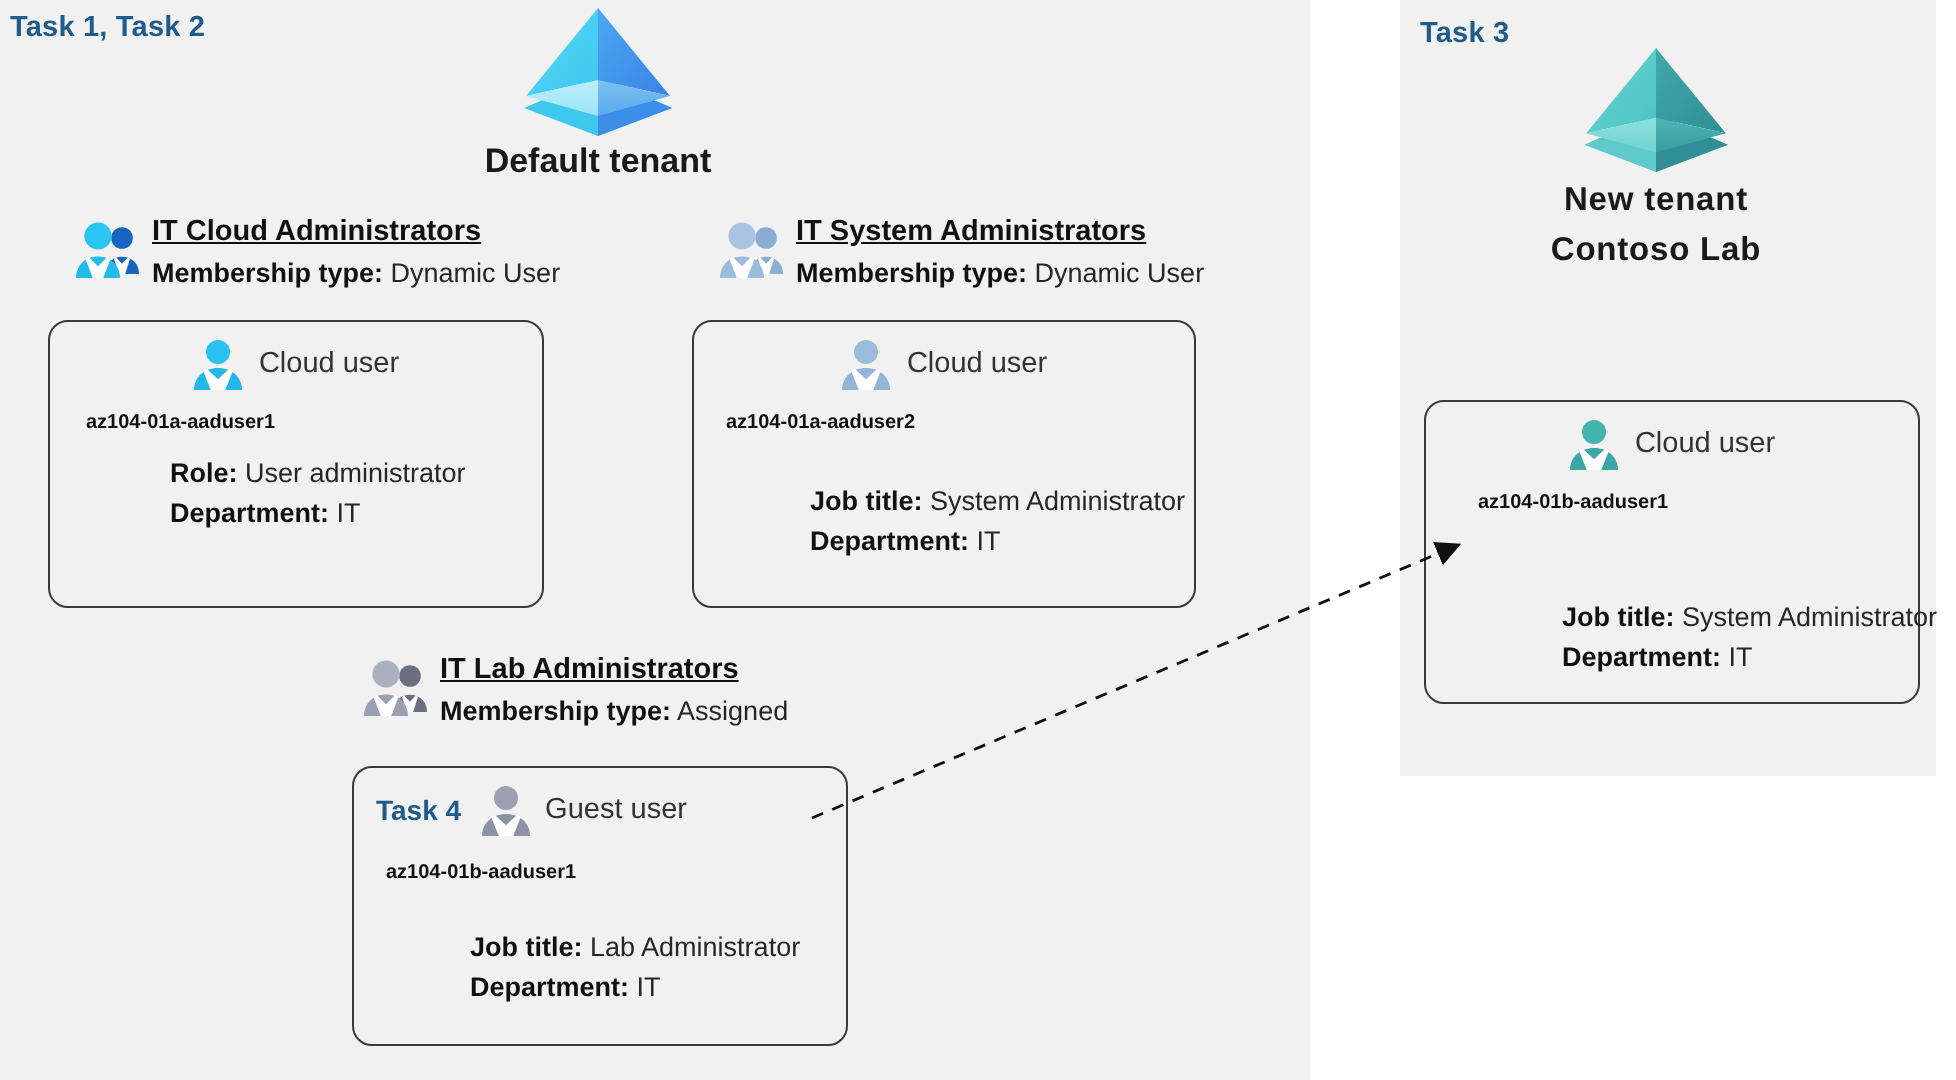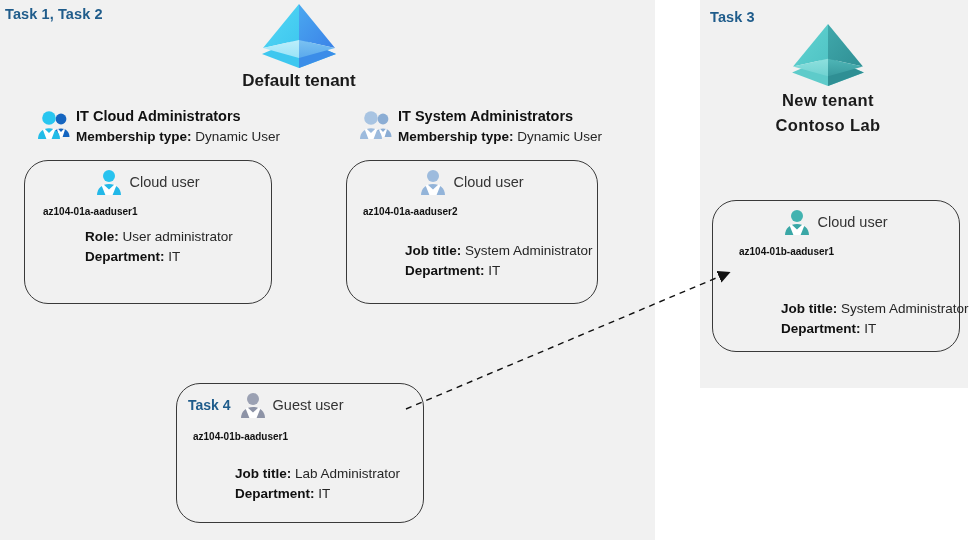--- a/index.html
+++ b/index.html
@@ -36,32 +36,32 @@
   #tenant-default .tenant-title{margin-top:2px;font-size:17px;}
   #tenant-new{left:722px;top:22px;width:212px;}
   #tenant-new .tenant-title{margin-top:4px;font-size:16.5px;letter-spacing:.4px;}
 
   .tenant-icon{display:block;margin:0 auto;}
 
   
   .group{position:absolute;display:flex;align-items:flex-start;gap:6px;}
   .group-icon{flex:0 0 auto;margin-top:4px;}
   .group-text{line-height:1.42;}
-  .group-name{font-size:14.5px;font-weight:bold;color:#111;white-space:nowrap;}
+  .group-name{font-size:14.5px;font-weight:bold;color:#111;white-space:nowrap;text-decoration:underline;}
   .group-meta{font-size:13.5px;color:#262626;white-space:nowrap;}
   .group-meta b{font-weight:bold;color:#111;}
   #group-cloud{left:38px;top:106px;}
   #group-system{left:360px;top:106px;}
   #group-lab{left:182px;top:325px;}
 
   
   .card{
     position:absolute;
     border:1.4px solid #3a3a3a;
-    border-radius:24px;
+    border-radius:10px;
     background:transparent;
     box-sizing:border-box;
   }
   .card-head{
     display:flex;align-items:center;justify-content:center;gap:7px;
     height:30px;margin-top:6px;
   }
   .card-head .tasktag{
     font-size:14px;font-weight:bold;color:#1f5c8b;margin-right:2px;
   }
@@ -197,20 +197,37 @@
     </svg>
     <div class="group-text">
       <div class="group-name">IT System Administrators</div>
       <div class="group-meta">
         <b>Membership type:</b>
         <span>Dynamic User</span>
       </div>
     </div>
   </div>
 
+  <div class="group" id="group-lab">
+    <svg class="group-icon" width="32" height="30" viewBox="0 0 32 30">
+      <circle cx="23" cy="9" r="5.4" fill="#6b6f82"></circle>
+      <path d="M14.5 27c0-5.3 3.8-8.6 8.5-8.6s8.5 3.3 8.5 8.6z" fill="#6b6f82"></path>
+      <path d="M20.2 18.9l2.8 3 2.8-3 1.2.5-2.4 7.6h-3.2l-2.4-7.6z" fill="#ffffff"></path>
+      <circle cx="11" cy="8" r="6.8" fill="#aab0c0"></circle>
+      <path d="M0 29c0-6.6 4.9-10.8 11-10.8S22 22.4 22 29z" fill="#9ba1b3"></path>
+      <path d="M6.6 18.8l4.4 4.3 4.4-4.3 1.8.8-3.6 9.4h-5.2l-3.6-9.4z" fill="#ffffff"></path>
+    </svg>
+    <div class="group-text">
+      <div class="group-name">IT Lab Administrators</div>
+      <div class="group-meta">
+        <b>Membership type:</b>
+        <span>Assigned</span>
+      </div>
+    </div>
+  </div>
 
   <div class="card" id="card-user1">
     <div class="card-head">
       <svg width="26" height="26" viewBox="0 0 26 26">
         <circle cx="13" cy="7" r="6" fill="#29c3ef"></circle>
         <path d="M1 26c0-6.6 5.4-11 12-11s12 4.4 12 11z" fill="#23b8e8"></path>
         <path d="M7.6 15.6L13 20.6l5.4-5 2 .9-4.2 10.5h-6.4l-4.2-10.5z" fill="#ffffff"></path>
       </svg>
       <span class="card-usertype">Cloud user</span>
     </div>

